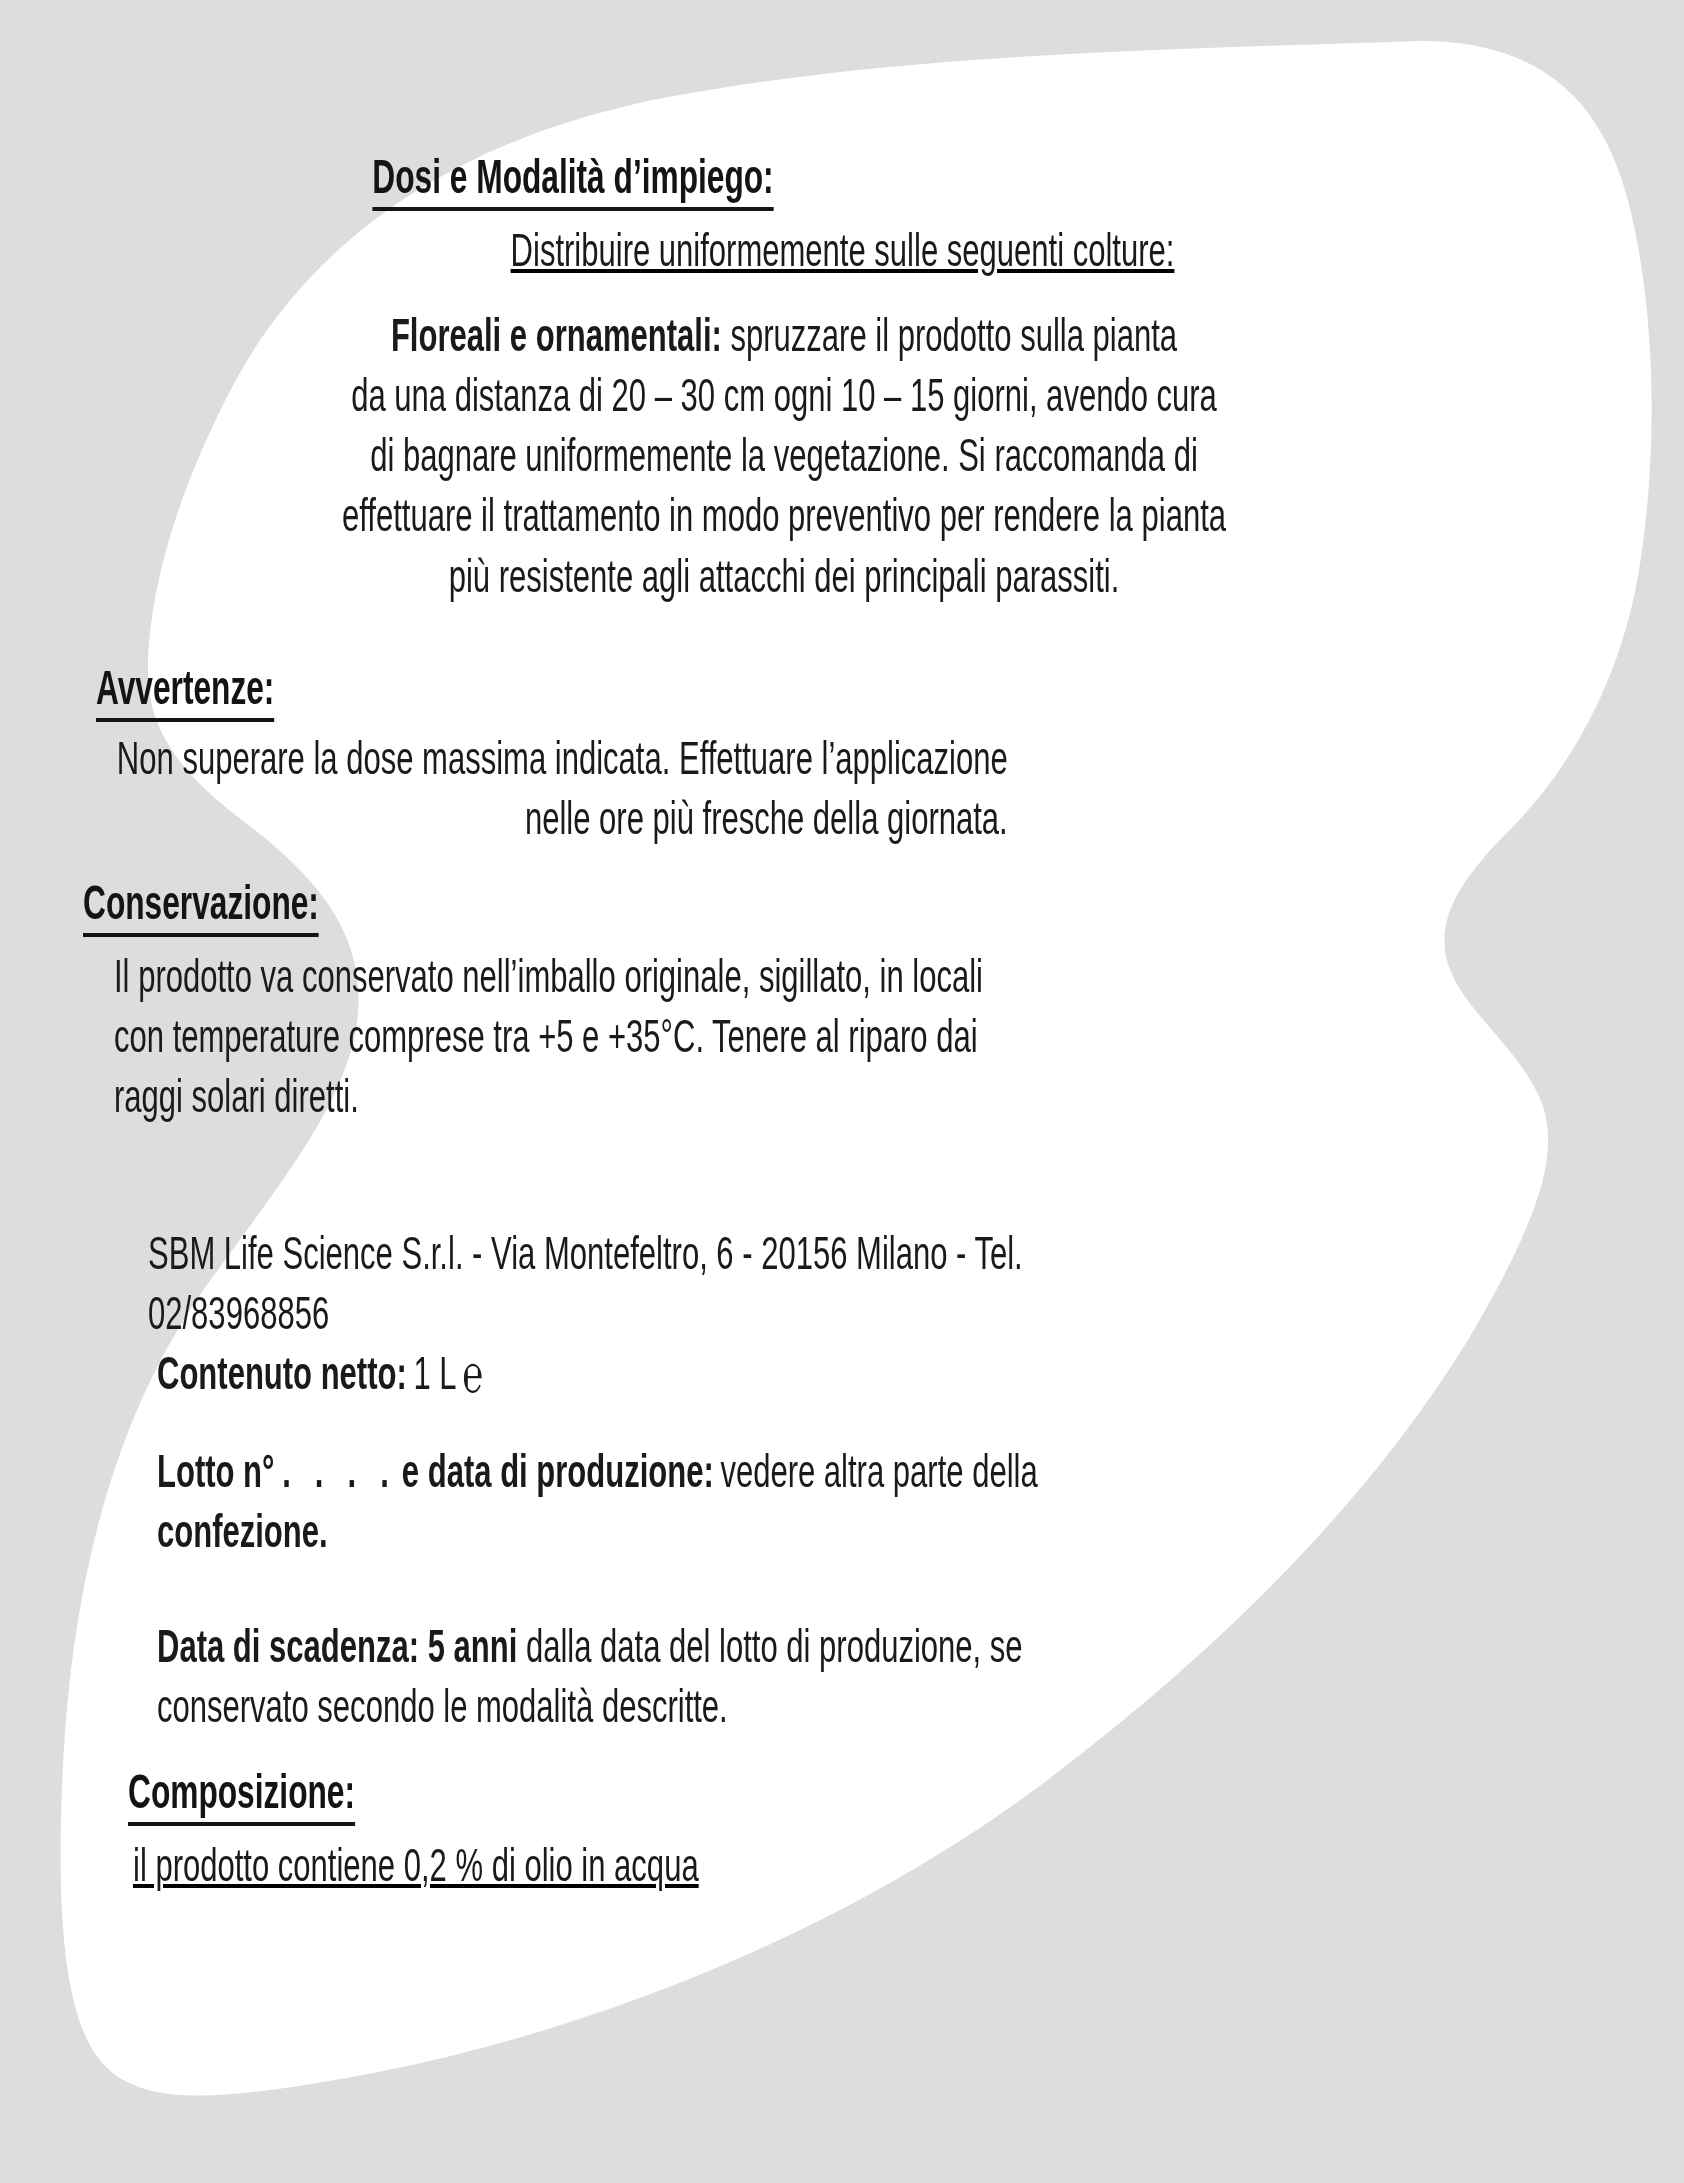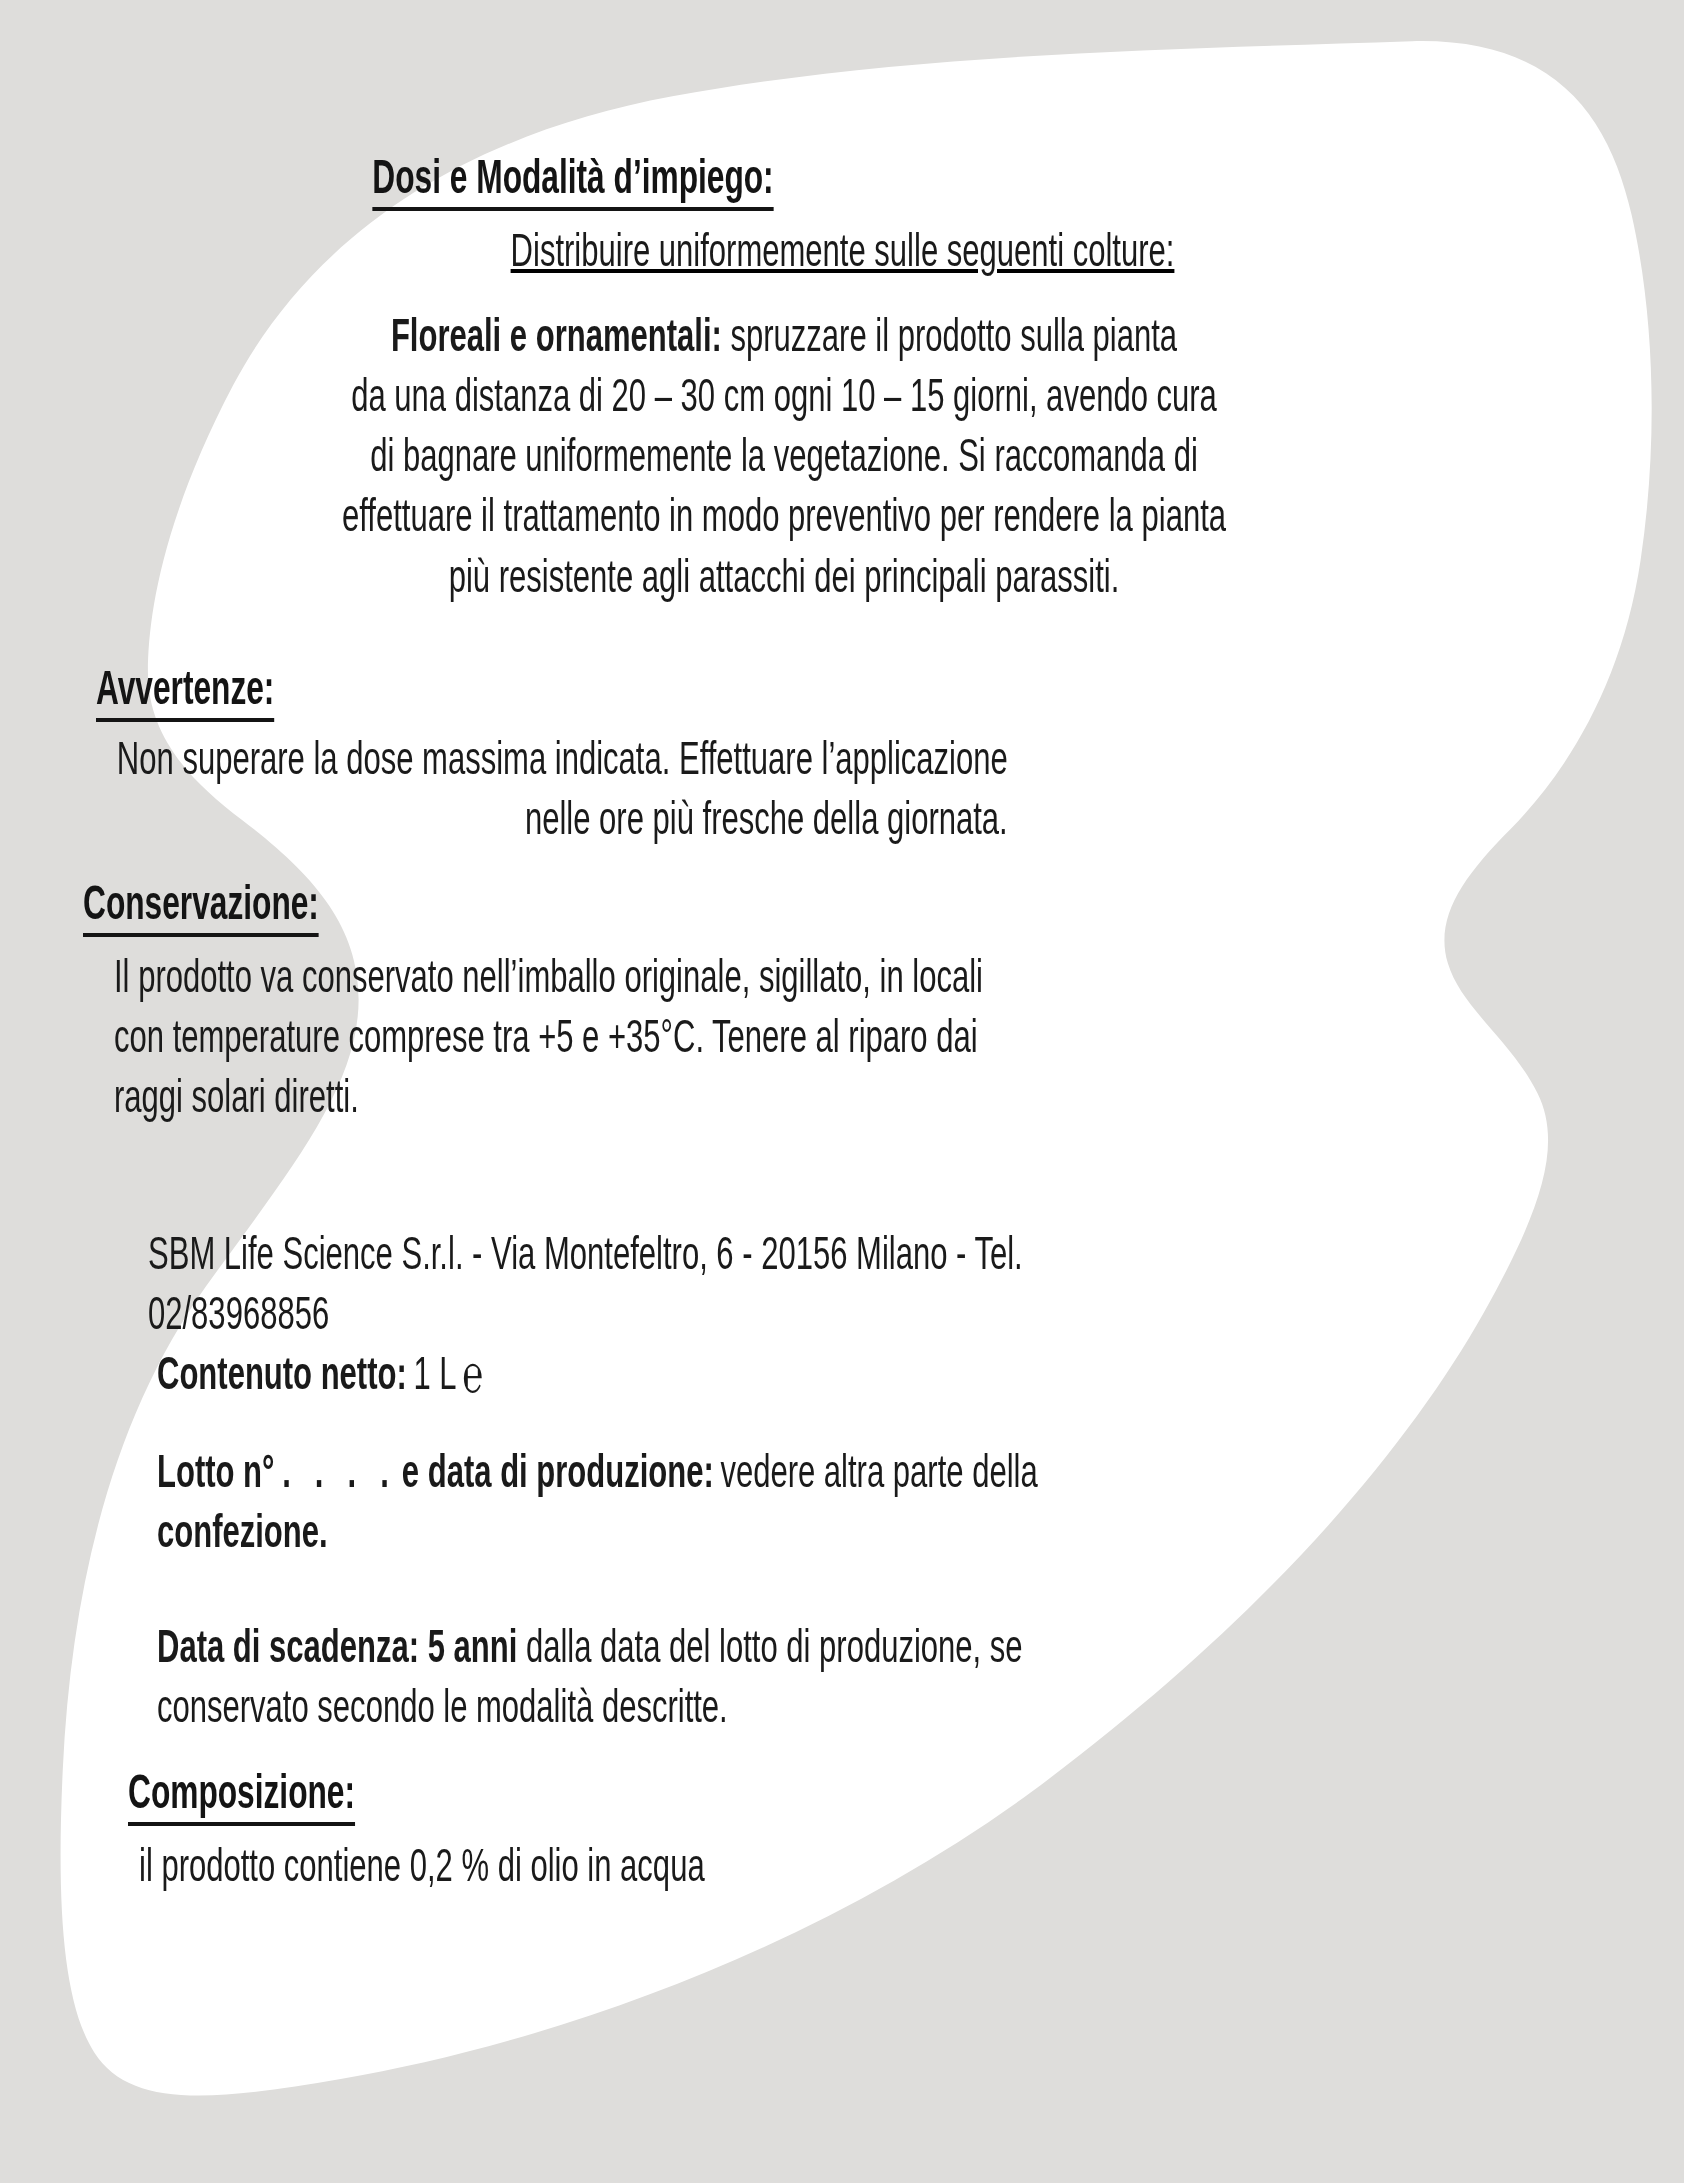--- a/index.html
+++ b/index.html
@@ -156,18 +156,18 @@
 
   <div class="blk" style="left:157px; top:1609px; width:1389px;margin-top:7px;">
     <span class="ln"><b class="w-bold">Data di scadenza: 5 anni</b><span class="w-reg"> dalla data del lotto di produzione, se</span></span>
     <span class="ln w-reg">conservato secondo le modalità descritte.</span>
   </div>
 
   <div class="blk" style="left:128px; top:1763px;">
     <span class="head">Composizione:</span>
   </div>
 
-  <div class="blk" style="left:139px; top:1835px; width:1389px;">
+  <div class="blk" style="left:133px; top:1835px; width:1389px;text-decoration:underline;">
     <span class="ln w-reg">il prodotto contiene  0,2 % di olio in acqua</span>
   </div>
 
 </div>
 
 
 </body></html>

